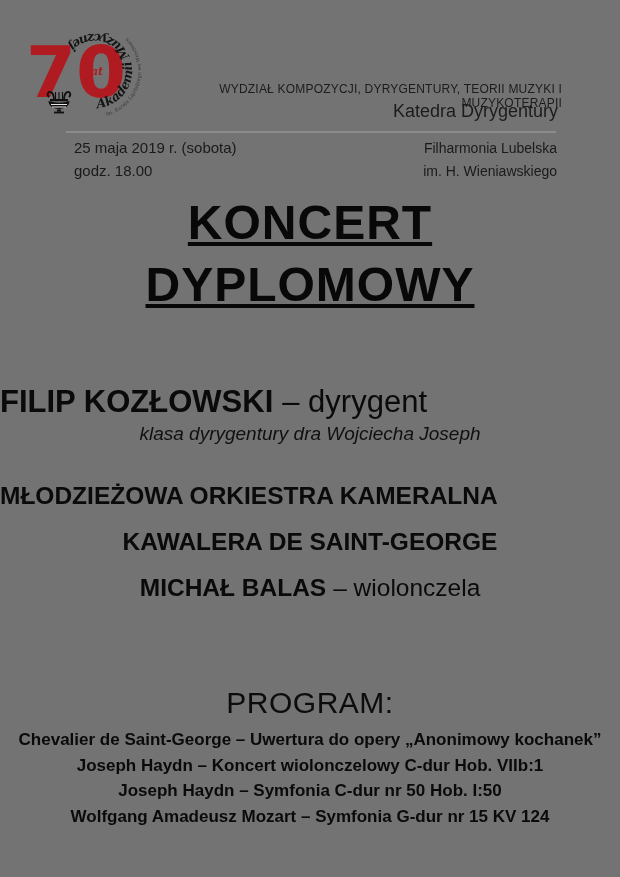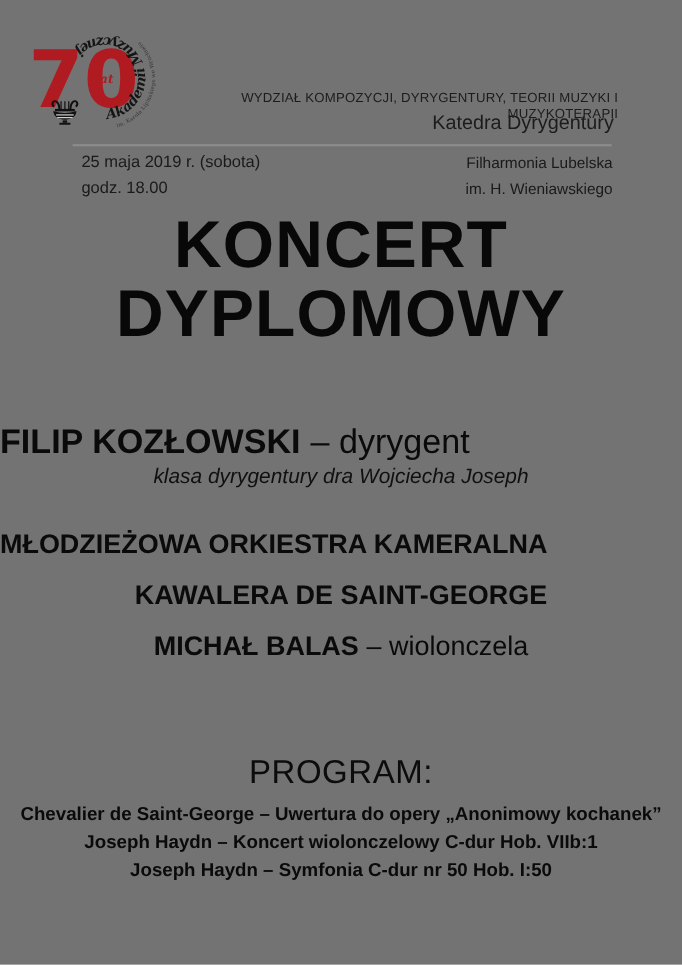--- a/index.html
+++ b/index.html
@@ -33,22 +33,22 @@
     position:absolute; left:74px; top:136px;
     font-size:15px; line-height:23px; color:#1a1a1a;
   }
   .venue-block {
     position:absolute; right:63px; top:137px; text-align:right;
     font-size:14px; line-height:23px; color:#1a1a1a;
   }
   
   .main-title {
     position:absolute; top:192px; left:0; width:100%;
-    text-align:center; font-weight:700; font-size:60px; line-height:62px;
-    letter-spacing:1px; color:#080808;
+    text-align:center; font-weight:700; font-size:48px; line-height:62px;
+    letter-spacing:1px; color:#080808;text-decoration:underline;
   }
   
   .conductor-line {
     position:absolute; top:384px; left:0; width:100%;
     text-align:left; font-size:31px; color:#0a0a0a; white-space:nowrap;
   }
   .conductor-line .name { font-weight:700; }
   .conductor-line .role { font-weight:400; margin-left:9px; }
   .class-note {
     position:absolute; top:423px; left:0; width:100%;
@@ -149,15 +149,16 @@
 
   <div class="soloist-line">
     <span class="name">MICHAŁ BALAS</span><span class="role">– wiolonczela</span>
   </div>
 
   <div class="program-heading">PROGRAM:</div>
   <div class="program-list">
     <div>Chevalier de Saint-George – Uwertura do opery „Anonimowy kochanek”</div>
     <div>Joseph Haydn – Koncert wiolonczelowy C-dur Hob. VIIb:1</div>
     <div>Joseph Haydn – Symfonia C-dur nr 50 Hob. I:50</div>
+    <div>Wolfgang Amadeusz Mozart – Symfonia G-dur nr 15 KV 124</div>
   </div>
 
 </div>
 
 </body></html>

